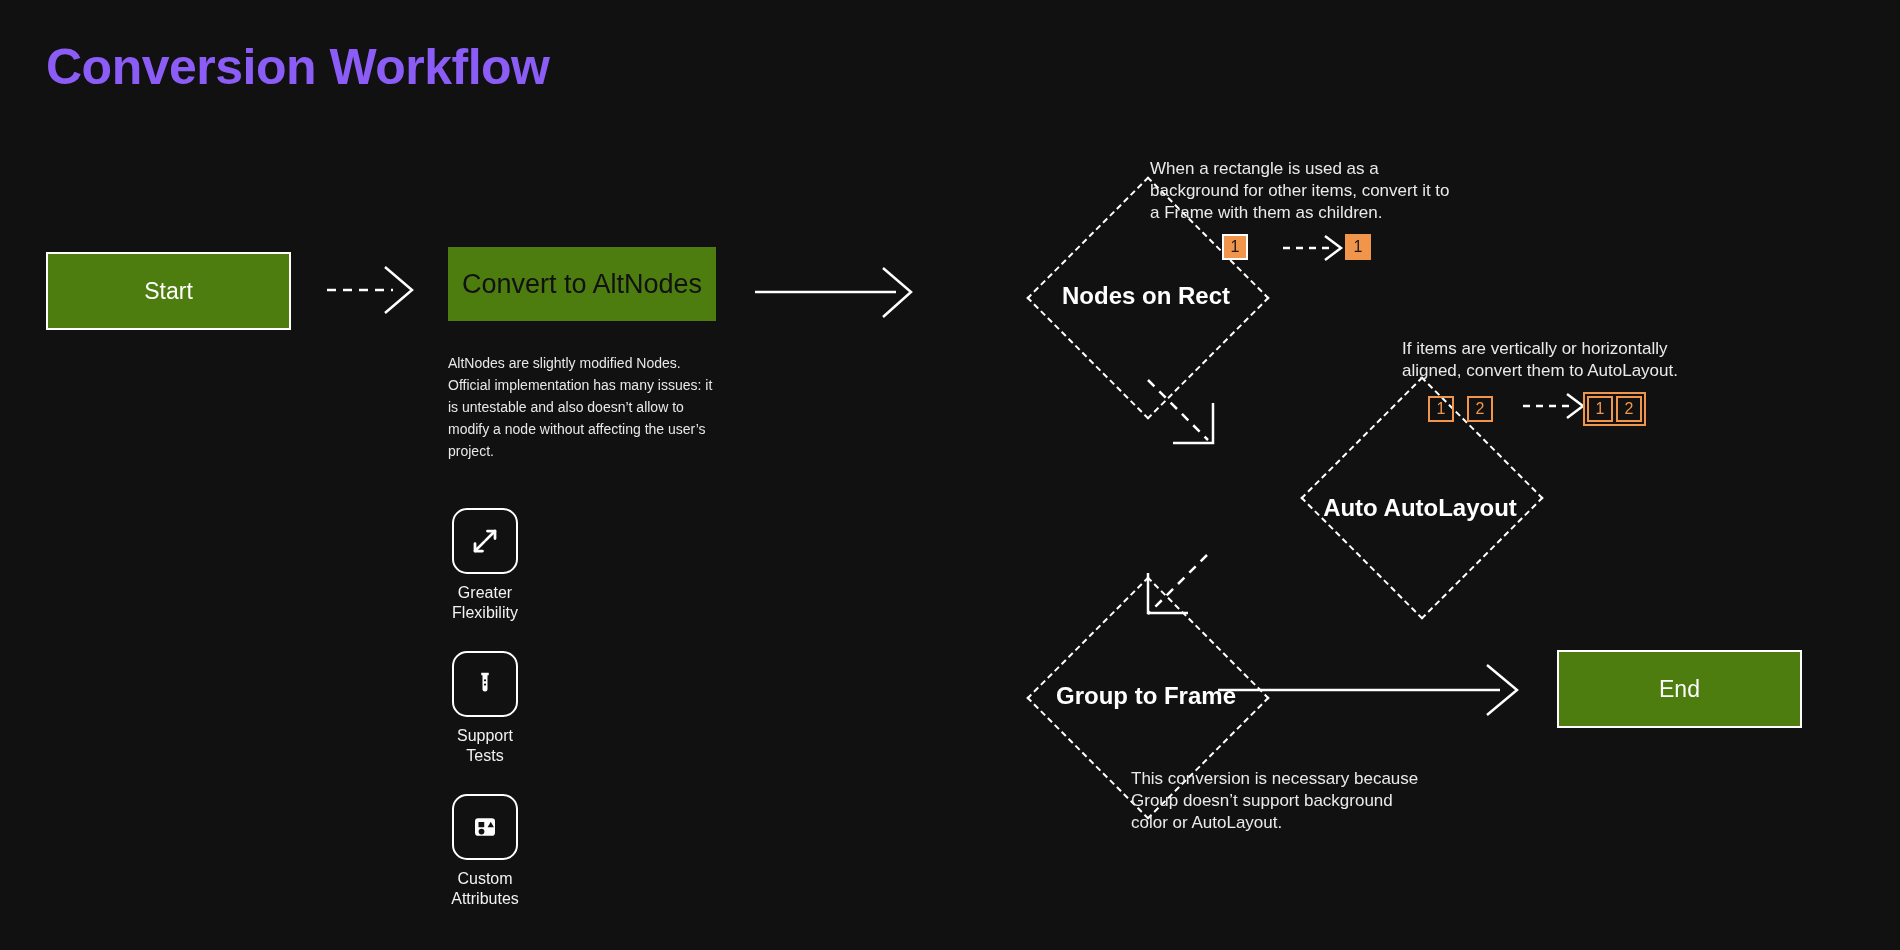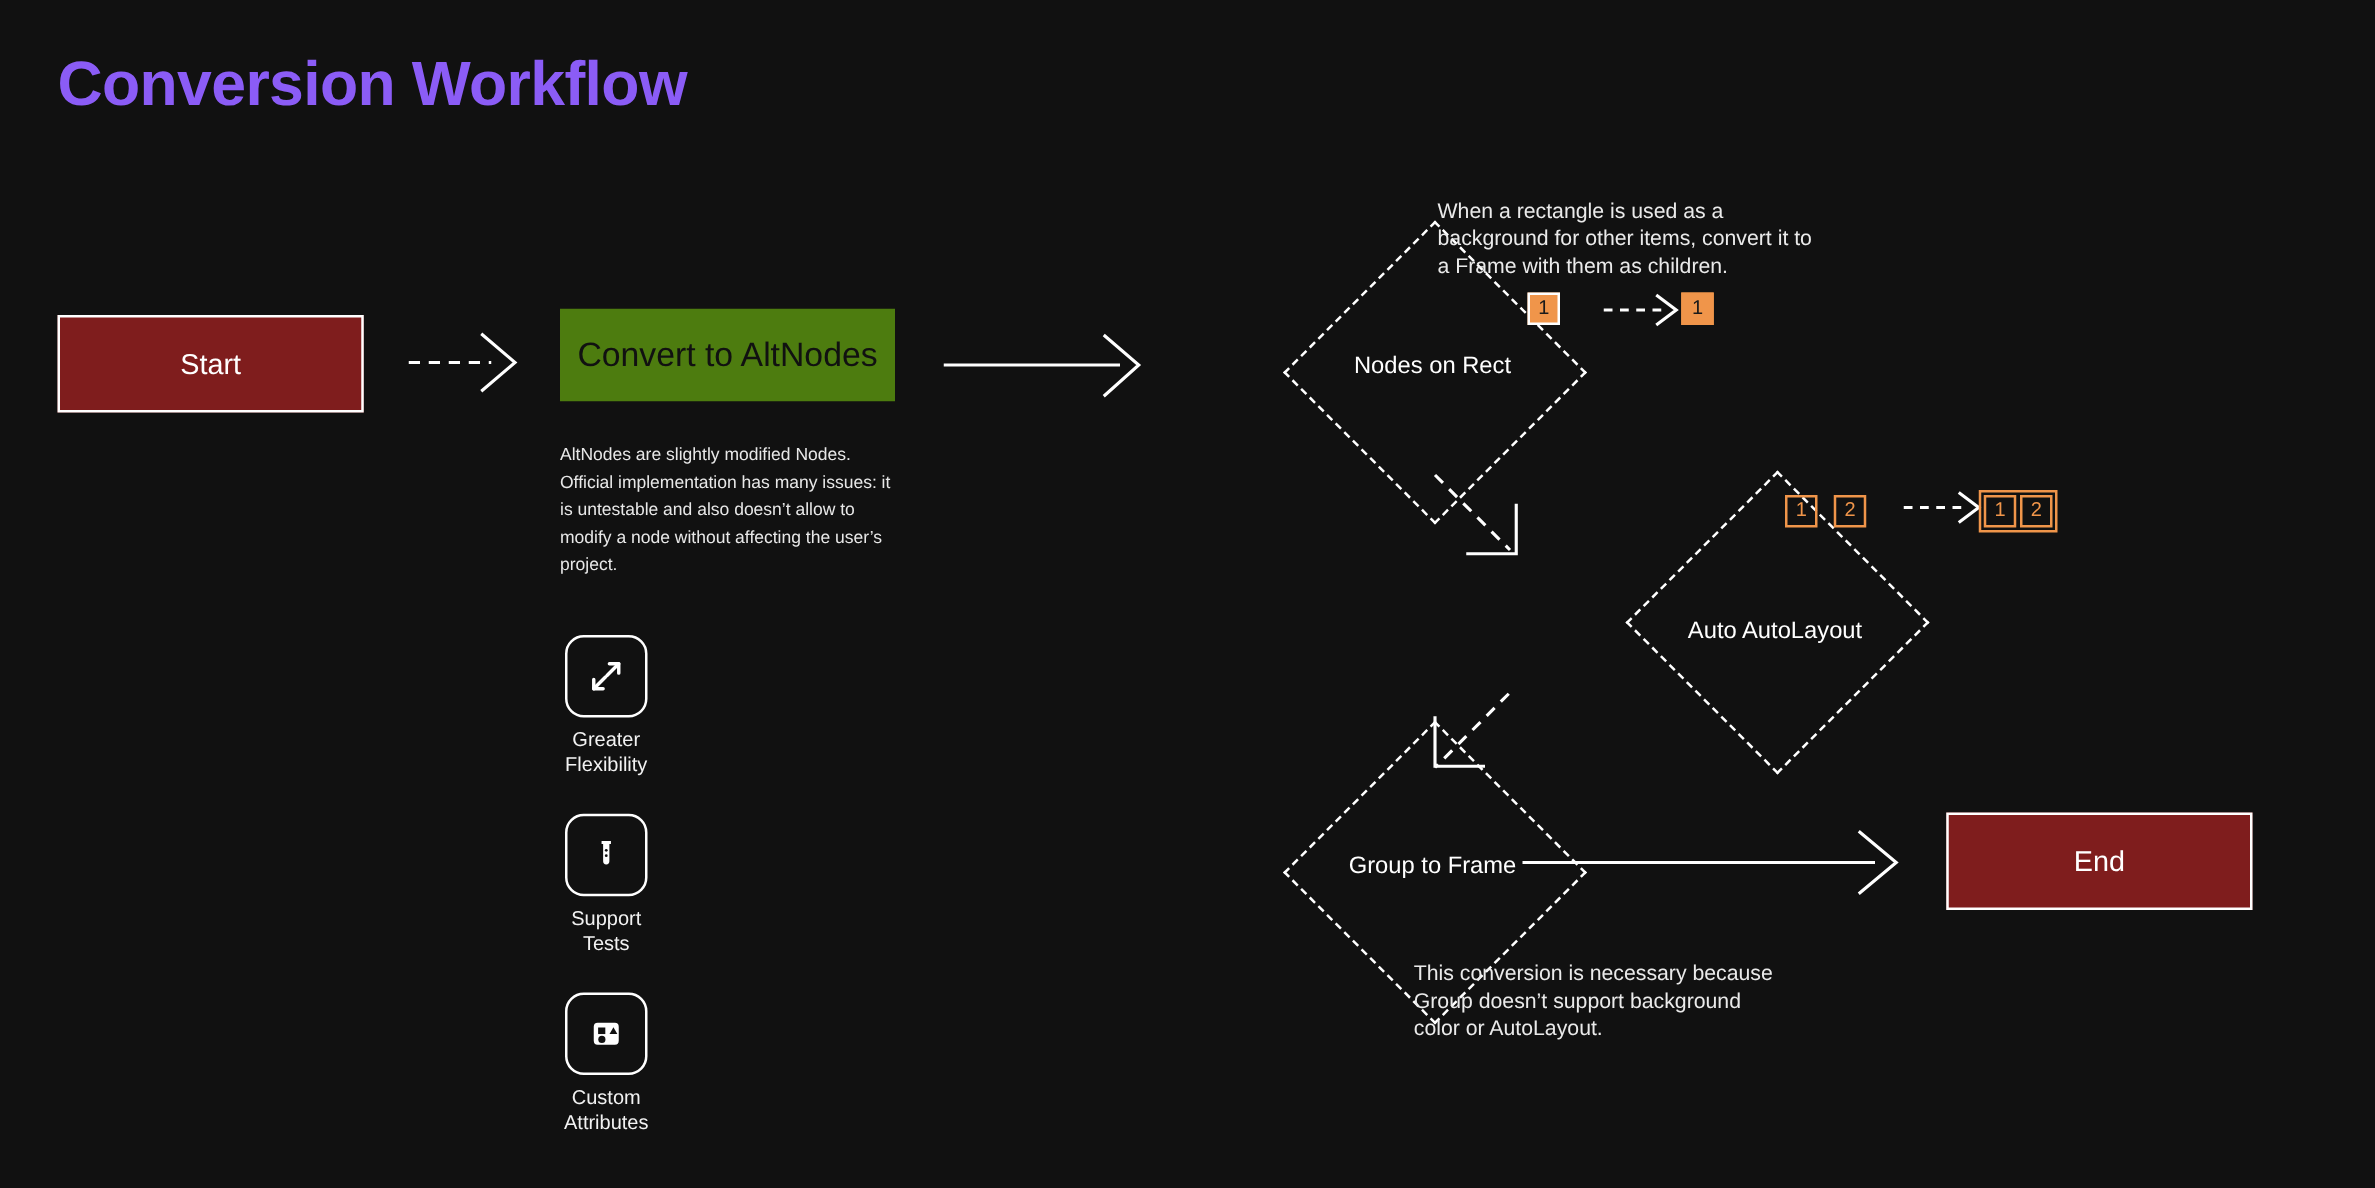--- a/index.html
+++ b/index.html
@@ -28,21 +28,21 @@
     font-size: 50px;
     font-weight: 700;
     letter-spacing: -0.5px;
     color: #8b5cf6;
     white-space: nowrap;
   }
   
   .term-box {
     position: absolute;
     border: 2px solid #ffffff;
-    background: #7f1d1d;
+    background: #4d7c0f;
     display: flex;
     align-items: center;
     justify-content: center;
     font-size: 23px;
     color: #ffffff;
   }
   #start-box {
     left: 46px;
     top: 252px;
     width: 241px;
@@ -115,24 +115,25 @@
   .diamond {
     position: absolute;
     width: 168px;
     height: 168px;
     border: 2px dashed #ffffff;
     transform: rotate(45deg);
     background: transparent;
   }
   .diamond-label {
     position: absolute;
-    font-size: 19px;
+    font-size: 24px;
     color: #ffffff;
     white-space: nowrap;
     text-align: center;
+    font-weight: bold;
   }
   #diamond-nodes-on-rect { left: 1062px; top: 212px; }
   #label-nodes-on-rect   { left: 976px; top: 282px; width: 340px; }
   #diamond-auto-autolayout { left: 1336px; top: 412px; }
   #label-auto-autolayout   { left: 1250px; top: 482px; width: 340px; margin-top: 12px; }
   #diamond-group-to-frame { left: 1062px; top: 612px; }
   #label-group-to-frame   { left: 976px; top: 682px; width: 340px; }
   
   .annotation {
     position: absolute;
@@ -293,20 +294,21 @@
   <div id="label-auto-autolayout" class="diamond-label">Auto AutoLayout</div>
 
   <div id="diamond-group-to-frame" class="diamond"></div>
   <div id="label-group-to-frame" class="diamond-label">Group to Frame</div>
 
   <div id="end-box" class="term-box">
     <span>End</span>
   </div>
 
   <div id="anno-rect" class="annotation">When a rectangle is used as a background for other items, convert it to a Frame with them as children.</div>
+  <div id="anno-align" class="annotation">If items are vertically or horizontally aligned, convert them to AutoLayout.</div>
   <div id="anno-group" class="annotation">This conversion is necessary because Group doesn’t support background color or AutoLayout.</div>
 
   <div id="badge-row-1" class="badge-row">
     <div class="badge badge-solid">1</div>
     <div class="badge-gap"></div>
     <div style="width:84px"></div>
     <div class="badge badge-solid-plain">1</div>
   </div>
 
   <div id="badge-row-2" class="badge-row">

